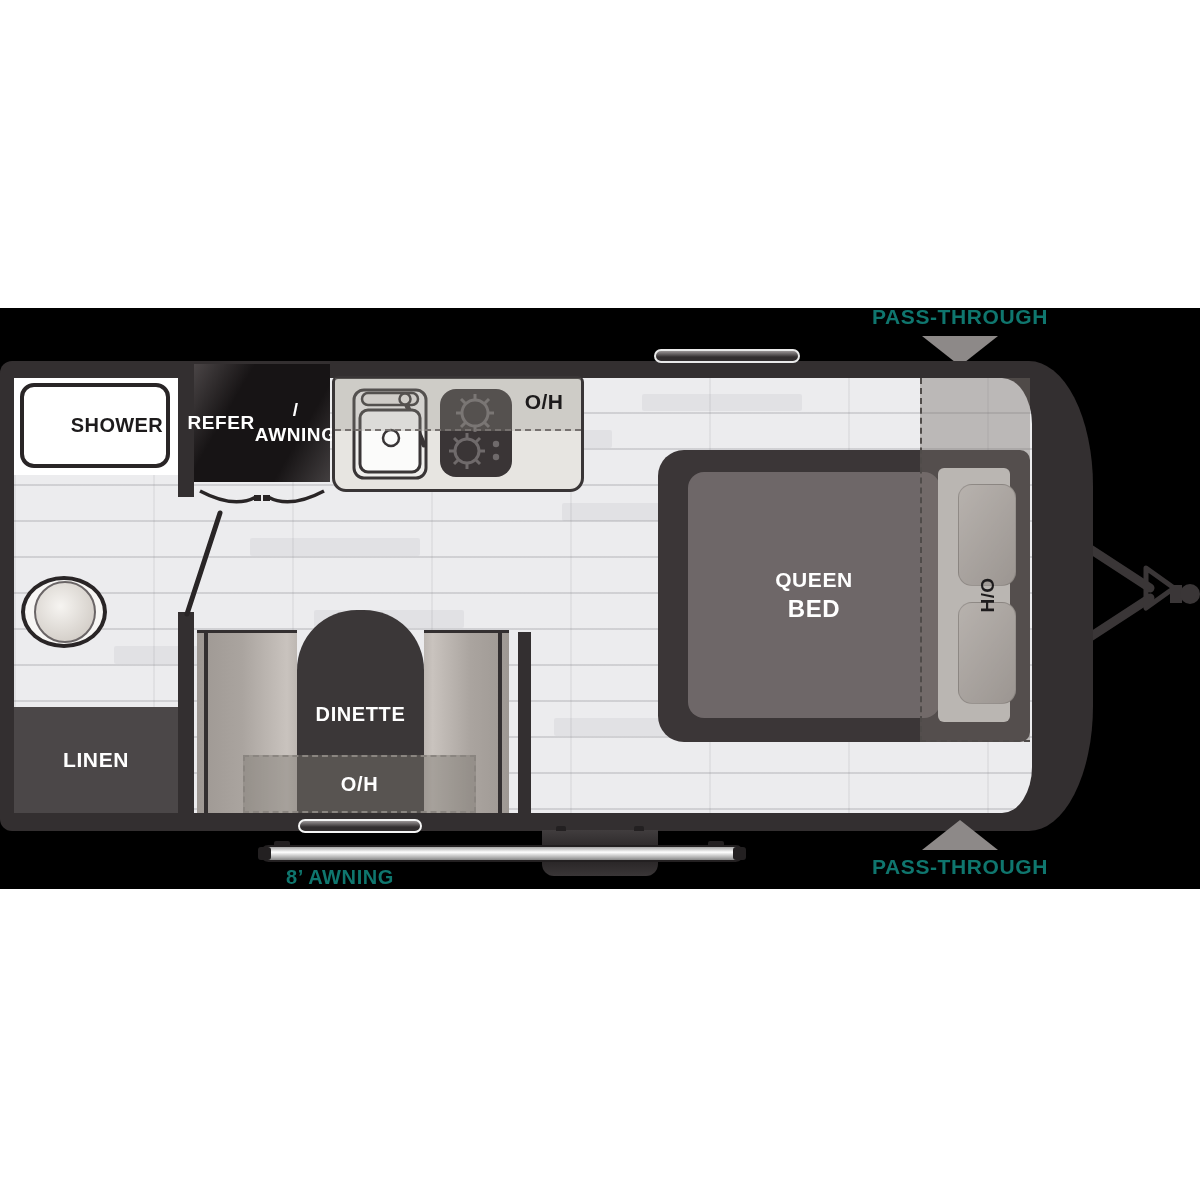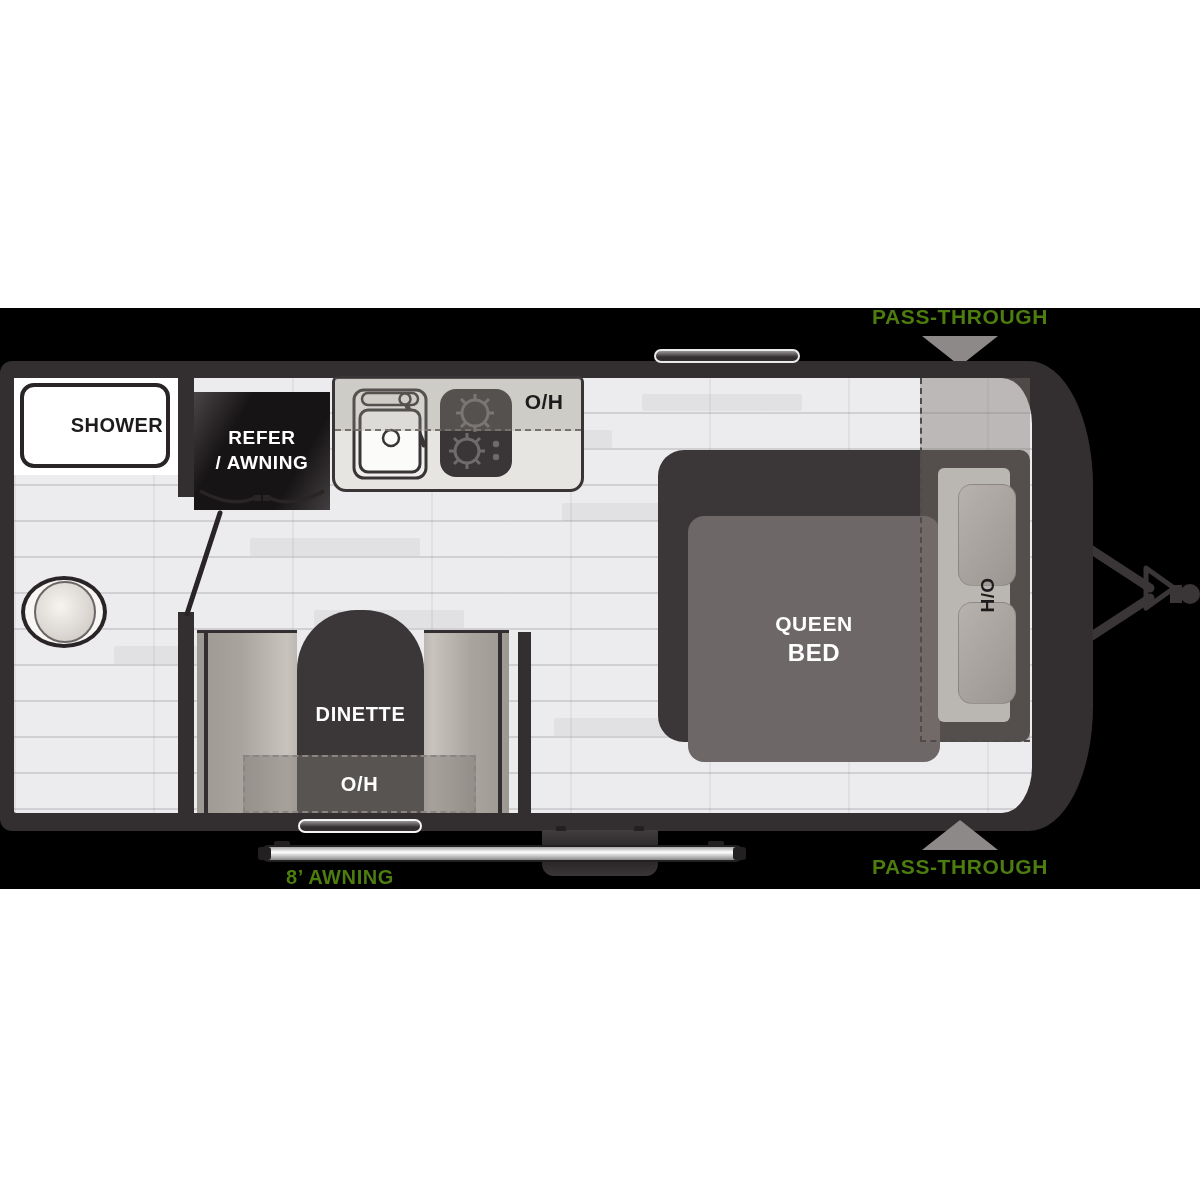--- a/index.html
+++ b/index.html
@@ -1,20 +1,20 @@
 <!DOCTYPE html>
 <html><head>
 <meta charset="utf-8">
 <style>
   html,body{margin:0;padding:0;background:#ffffff;}
   .stage{position:relative;width:1200px;height:1200px;background:#ffffff;overflow:hidden;
          font-family:"Liberation Sans",sans-serif;font-weight:bold;}
   .abs{position:absolute;box-sizing:border-box;}
   .flexc{display:flex;align-items:center;justify-content:center;}
-  .lbl-dark{color:#4d7c0f;font-size:21px;letter-spacing:.6px;text-align:center;}
+  .lbl-dark{color:#0f766e;font-size:21px;letter-spacing:.6px;text-align:center;}
   .lbl-white{color:#ffffff;letter-spacing:.6px;text-align:center;}
   .lbl-black{color:#1d1b1c;letter-spacing:.4px;text-align:center;}
   .tri{width:0;height:0;}
   .window-pill{border:2px solid #e9e9e9;border-radius:8px;
                background:linear-gradient(180deg,#9a9596,#332f30 60%);}
   .plank{background:rgba(125,125,133,0.09);border-radius:2px;}
   .bench{border-top:3px solid #332f30;}
   .bench-line{position:absolute;top:0;bottom:0;width:4px;background:#332f30;}
 </style>
 </head>
@@ -63,22 +63,25 @@
   <div class="abs" style="left:178px;top:378px;width:16px;height:119px;background:#332f30;"></div>
   <div class="abs" style="left:178px;top:612px;width:16px;height:201px;background:#332f30;"></div>
   <svg class="abs" style="left:175px;top:505px;" width="55" height="115" viewBox="0 0 55 115">
     <line x1="12" y1="109" x2="45" y2="8" stroke="#292526" stroke-width="5" stroke-linecap="round"></line>
   </svg>
 
   <div class="abs" style="left:21px;top:576px;width:86px;height:72px;border:4px solid #292526;border-radius:50%;background:#f7f6f4;"></div>
   <div class="abs" style="left:34px;top:581px;width:62px;height:62px;border:2px solid #6a6566;border-radius:50%;
               background:radial-gradient(circle at 42% 40%, #f6f4f1, #d4cfc9 75%, #c6c0ba);"></div>
 
+  <div class="abs flexc" style="left:14px;top:707px;width:164px;height:106px;background:#4b4748;">
+    <span class="lbl-white" style="font-size:21px;">LINEN</span>
+  </div>
 
-  <div class="abs flexc" style="left:194px;top:392px;width:136px;height:118px;flex-direction:column;
+  <div class="abs flexc" style="left:194px;top:364px;width:136px;height:118px;flex-direction:row;
               background:linear-gradient(120deg,#4a4546,#171415 30%,#171415 72%,#433f40);">
     <span class="lbl-white" style="font-size:19px;line-height:1.3;">REFER</span>
     <span class="lbl-white" style="font-size:19px;line-height:1.3;">/ AWNING</span>
   </div>
   <svg class="abs" style="left:194px;top:489px;" width="136" height="22" viewBox="0 0 136 22">
     <path d="M6,2 Q40,20 62,8" fill="none" stroke="#292526" stroke-width="3.5"></path>
     <path d="M130,2 Q96,20 74,8" fill="none" stroke="#292526" stroke-width="3.5"></path>
     <rect x="60" y="6" width="7" height="6" fill="#292526"></rect>
     <rect x="69" y="6" width="7" height="6" fill="#292526"></rect>
   </svg>
@@ -116,21 +119,21 @@
     </g>
     <circle cx="57" cy="56" r="3.2" fill="#6f6a6b"></circle>
     <circle cx="57" cy="69" r="3.2" fill="#6f6a6b"></circle>
   </svg>
   <div class="abs" style="left:335px;top:378px;width:246px;height:53px;background:rgba(150,145,138,0.30);border-bottom:2px dashed #76716f;"></div>
   <div class="abs lbl-black" style="left:514px;top:390px;width:60px;font-size:21px;">O/H</div>
 
   <div class="abs window-pill" style="left:654px;top:349px;width:146px;height:14px;"></div>
 
   <div class="abs" style="left:658px;top:450px;width:372px;height:292px;background:#3b3637;border-radius:26px 10px 10px 26px;"></div>
-  <div class="abs flexc" style="left:688px;top:472px;width:252px;height:246px;background:#6e6768;border-radius:16px;flex-direction:column;margin-top:44px;">
+  <div class="abs flexc" style="left:688px;top:472px;width:252px;height:246px;background:#6e6768;border-radius:16px;flex-direction:column;">
     <span class="lbl-white" style="font-size:21px;line-height:1.3;">QUEEN</span>
     <span class="lbl-white" style="font-size:24px;line-height:1.3;">BED</span>
   </div>
   <div class="abs" style="left:938px;top:468px;width:72px;height:254px;background:#eae8e5;border-radius:6px;"></div>
   <div class="abs" style="left:958px;top:484px;width:58px;height:102px;border-radius:14px;border:1px solid rgba(90,85,82,.35);
               background:linear-gradient(125deg,#e6e2de,#b6b1ad);"></div>
   <div class="abs" style="left:958px;top:602px;width:58px;height:102px;border-radius:14px;border:1px solid rgba(90,85,82,.35);
               background:linear-gradient(125deg,#e6e2de,#b6b1ad);"></div>
 
   <div class="abs" style="left:920px;top:378px;width:110px;height:364px;background:rgba(118,112,107,0.42);

